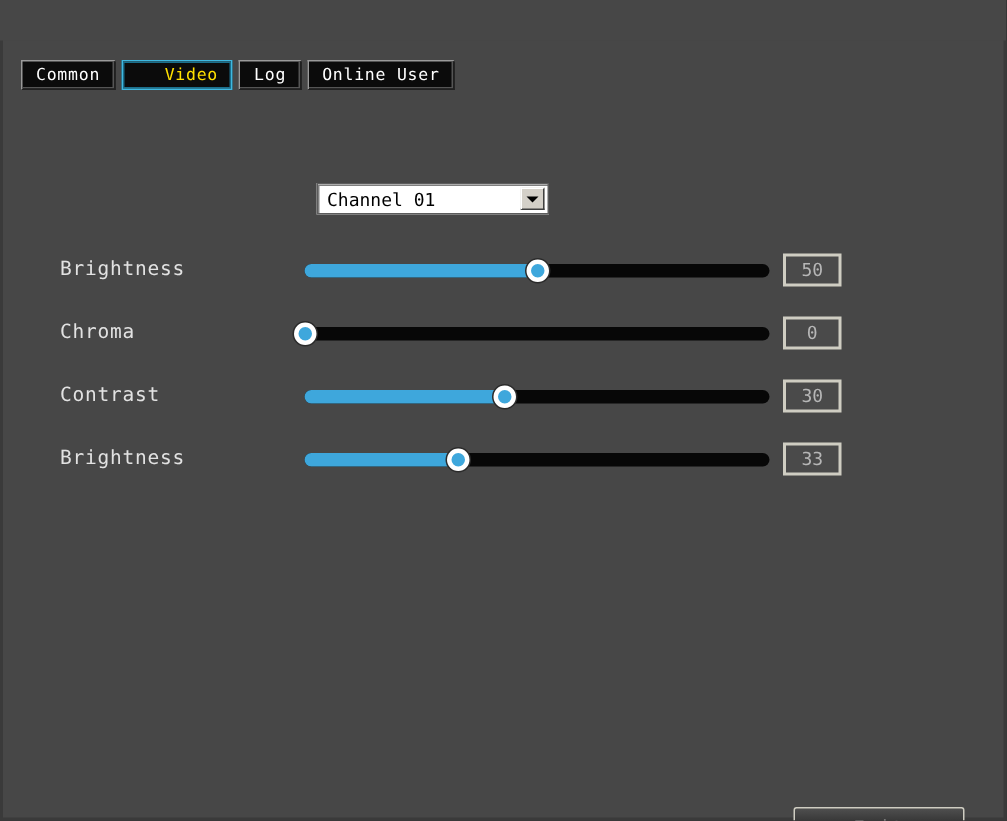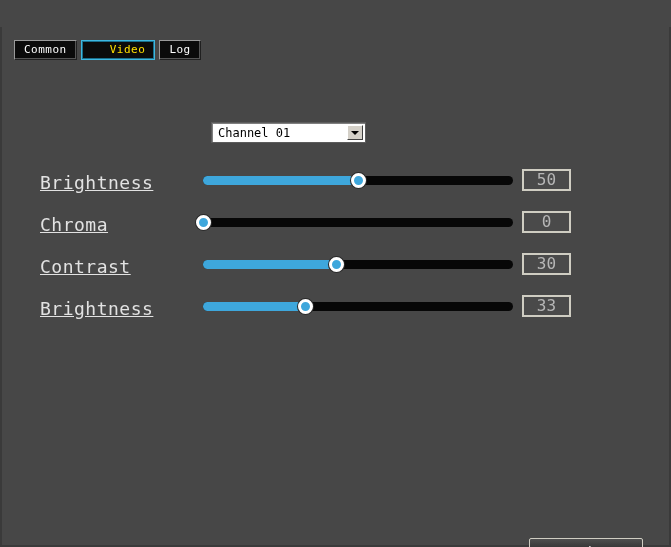--- a/index.html
+++ b/index.html
@@ -160,24 +160,23 @@
     position: absolute;
     left: 0;
     width: 671px;
     height: 28px;
   }
   .slider-label {
     position: absolute;
     left: 38px;
     top: 6px;
     color: #e2e2e2;
-    font-size: 18px;
+    font-size: 13px;
     letter-spacing: 0.5px;
     white-space: nowrap;
-    text-decoration: underline;
   }
   .slider-track {
     position: absolute;
     left: 201px;
     top: 10px;
     width: 310px;
     height: 9px;
     background: #070707;
     border-radius: 5px;
     cursor: pointer;
@@ -200,29 +199,29 @@
     background: #3ea7dc;
     border: 3px solid #ffffff;
     box-sizing: border-box;
     box-shadow: 0 0 0 1px #2b2b2b;
     cursor: pointer;
   }
   .slider-value {
     position: absolute;
     left: 520px;
     top: 3px;
-    width: 49px;
+    width: 39px;
     height: 22px;
     background: #4a4a4a;
     border: 2px solid #cfcdc2;
     box-sizing: border-box;
     text-align: center;
     line-height: 18px;
     color: #b6b6b6;
-    font-size: 16px;
+    font-size: 12px;
     cursor: text;
   }
 
   
   #exit-button {
     position: absolute;
     left: 527px;
     top: 511px;
     width: 114px;
     height: 27px;
@@ -243,20 +242,21 @@
 
 <div id="window">
 
 
   <div id="body">
 
     <div id="tabbar">
         <div class="tab">Common</div>
         <div class="tab selected">Video</div>
         <div class="tab">Log</div>
+        <div class="tab">Online User</div>
       </div>
 
     <div id="channel-select">
       <div id="channel-value">Channel 01</div>
       <div id="channel-arrow-btn">
         <div class="caret"></div>
       </div>
     </div>
 
     <div id="sliders">

